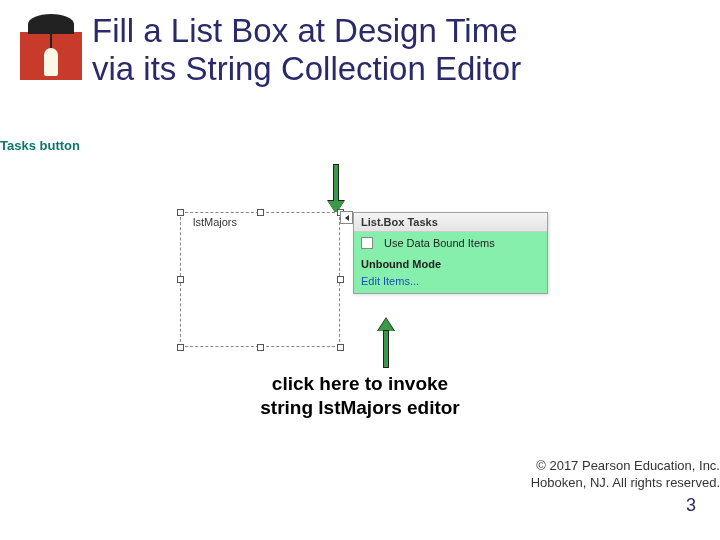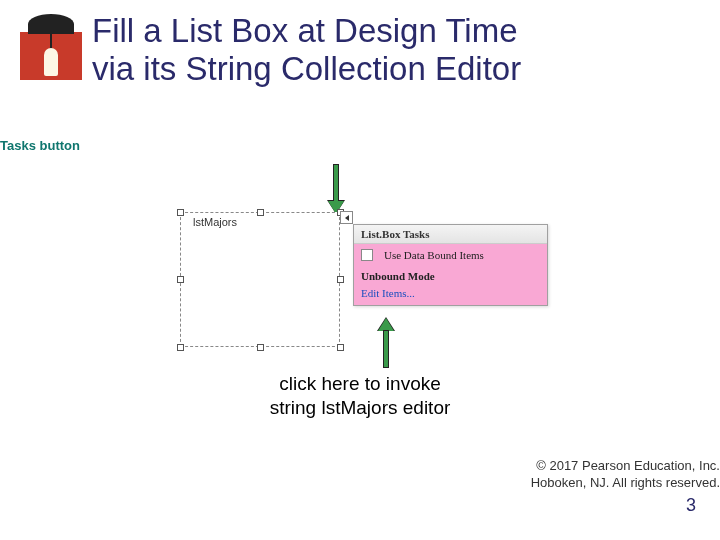--- a/index.html
+++ b/index.html
@@ -146,25 +146,24 @@
     width: 0; height: 0;
     border-top: 3px solid transparent;
     border-bottom: 3px solid transparent;
     border-right: 4px solid #333;
   }
   .tasks-panel {
     position: absolute;
     top: 0; left: 173px;
     width: 195px;
     border: 1px solid #a0a0a0;
-    background: #f9a8d4;
-    font-family: Liberation Serif, serif;
+    background: #86efac;
+    font-family: Liberation Sans, sans-serif;
     font-size: 11px;
     box-shadow: 1px 1px 3px rgba(0,0,0,0.15);
-    margin-top: 12px;
   }
   .tasks-panel-title {
     background: linear-gradient(#f4f4f4, #e4e4e4);
     border-bottom: 1px solid #ccc;
     padding: 3px 7px;
     font-weight: bold;
     color: #333;
   }
   .tasks-panel-row {
     padding: 5px 7px;
@@ -220,21 +219,21 @@
     border-right: 9px solid transparent;
     border-bottom: 14px solid #222;
     z-index: -1;
   }
   .annotation-bottom {
     position: absolute;
     top: 372px;
     left: 0;
     width: 100%;
     text-align: center;
-    font-weight: normal;
+    font-weight: bold;
     color: #000;
     font-size: 19px;
     line-height: 1.25;
   }
   .copyright {
     position: absolute;
     top: 458px;
     left: 0;
     width: 100%;
     text-align: right;

